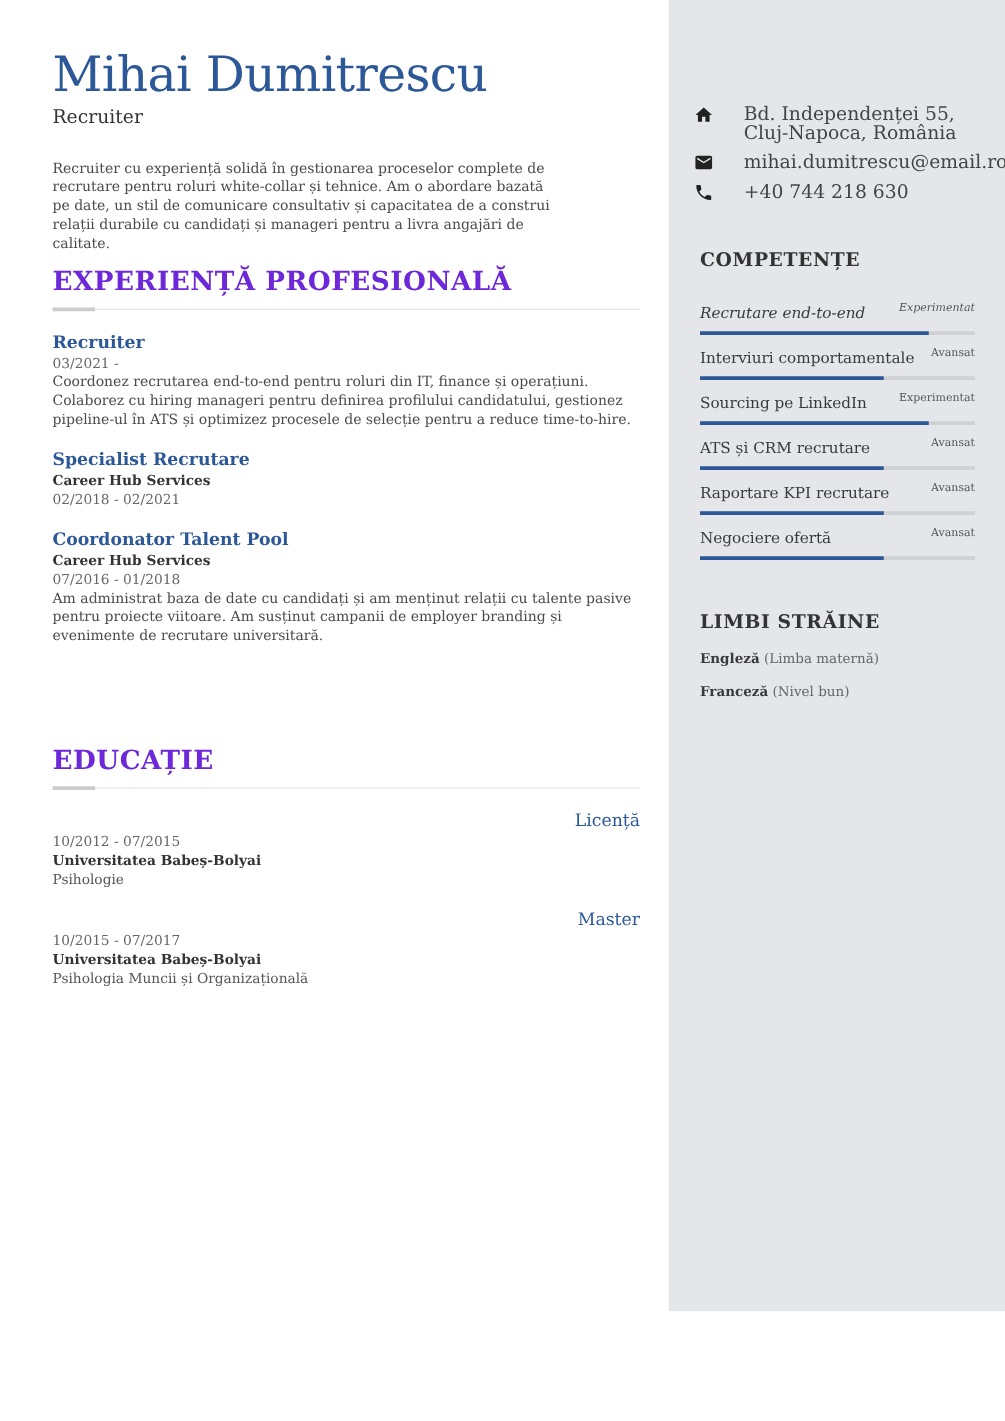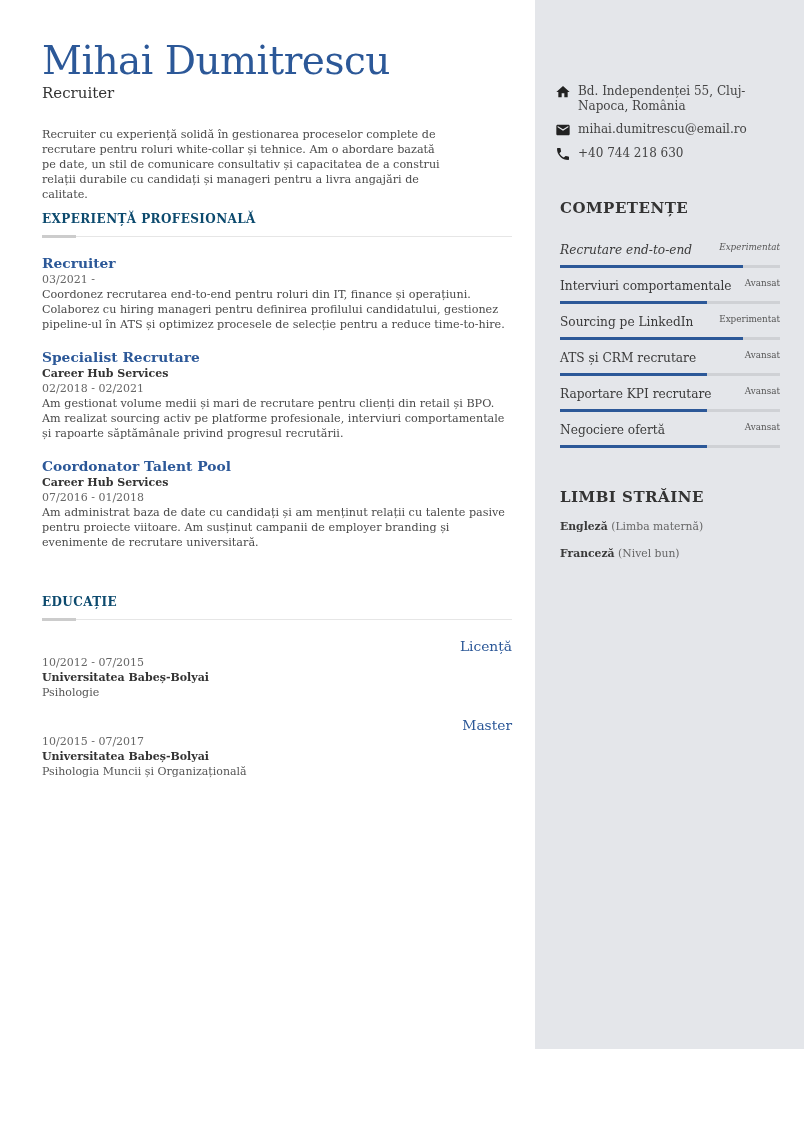--- a/index.html
+++ b/index.html
@@ -4,21 +4,21 @@
 <style>
   * { box-sizing: border-box; margin: 0; padding: 0; }
   html, body { width: 804px; height: 1137px; background: #ffffff; }
   body { position: relative; font-family: "DejaVu Serif", "Liberation Serif", serif; color: #3a3a3a; overflow: hidden; }
 
   .main { position: absolute; left: 42px; top: 0; width: 470px; }
   .name { position: absolute; top: 38px; left: 0; font-size: 39px; color: #2c5898; font-weight: normal; letter-spacing: -0.5px; white-space: nowrap; font-family: "DejaVu Serif", serif; }
   .role { position: absolute; top: 84px; left: 0; font-size: 15px; color: #333; }
   .summary { position: absolute; top: 127px; left: 0; width: 400px; font-size: 11.2px; line-height: 15px; color: #4a4a4a; }
 
-  .section-title { font-size: 12px; font-weight: bold; color: #0c4a6e; letter-spacing: 0.4px; }
+  .section-title { font-size: 21px; font-weight: bold; color: #6d28d9; letter-spacing: 0.4px; }
   .section-rule { position: relative; height: 3px; margin-top: 9px; width: 470px; }
   .section-rule .line { position: absolute; left: 0; right: 0; top: 1px; height: 1px; background: #e6e6e6; }
   .section-rule .accent { position: absolute; left: 0; top: 0; width: 34px; height: 3px; background: #cccccc; }
 
   .exp-section { position: absolute; top: 212px; left: 0; width: 470px; }
   .edu-section { position: absolute; top: 595px; left: 0; width: 470px; }
 
   .job { margin-top: 16px; }
   .job:first-of-type { margin-top: 16px; }
   .job-title { font-size: 13.8px; font-weight: bold; color: #2c5898; line-height: 18px; }
@@ -29,21 +29,21 @@
   .edu { margin-top: 16px; }
   .edu-degree { font-size: 13.8px; font-weight: normal; color: #2c5898; line-height: 18px; text-align: right; }
   .edu-dates { font-size: 11px; color: #666; line-height: 15px; }
   .edu-school { font-size: 11px; font-weight: bold; color: #333; line-height: 15px; }
   .edu-field { font-size: 11px; color: #555; line-height: 15px; }
 
   .sidebar { position: absolute; left: 535px; top: 0; width: 269px; height: 1049px; background: #e4e6ea; }
   .contact { position: absolute; top: 84px; left: 20px; width: 230px; }
   .contact-row { display: flex; align-items: flex-start; margin-bottom: 8px; }
   .contact-icon { width: 16px; height: 16px; margin-right: 7px; flex: none; margin-top: 0; }
-  .contact-text { font-size: 12px; line-height: 15px; color: #444; }
+  .contact-text { font-size: 15px; line-height: 15px; color: #444; margin-left: 17px; }
 
   .skills { position: absolute; top: 199px; left: 25px; width: 220px; }
   .side-title { font-size: 15px; font-weight: bold; color: #333; letter-spacing: 0.5px; }
   .skill { position: relative; margin-top: 14px; height: 22px; }
   .skills .skill:first-of-type { margin-top: 26px; font-style: italic; }
   .skill-name { position: absolute; left: 0; top: 0; font-size: 12.2px; color: #3a3a3a; white-space: nowrap; }
   .skill-level { position: absolute; right: 0; top: -1px; font-size: 8.8px; color: #555; }
   .skill-bar { position: absolute; left: 0; right: 0; top: 22px; height: 3px; background: #cfd1d5; }
   .skill-fill { position: absolute; left: 0; top: 0; height: 3px; background: #2c5898; }
 
@@ -70,21 +70,20 @@
 
     <div class="job">
       <div class="job-title">Recruiter</div>
       <div class="job-dates">03/2021 -</div>
       <div class="job-desc">Coordonez recrutarea end-to-end pentru roluri din IT, finance și operațiuni. Colaborez cu hiring manageri pentru definirea profilului candidatului, gestionez pipeline-ul în ATS și optimizez procesele de selecție pentru a reduce time-to-hire.</div>
     </div>
     <div class="job">
       <div class="job-title">Specialist Recrutare</div>
       <div class="job-company">Career Hub Services</div>
       <div class="job-dates">02/2018 - 02/2021</div>
-      <div class="job-desc">Am gestionat volume medii și mari de recrutare pentru clienți din retail și BPO. Am realizat sourcing activ pe platforme profesionale, interviuri comportamentale și rapoarte săptămânale privind progresul recrutării.</div>
     </div>
     <div class="job">
       <div class="job-title">Coordonator Talent Pool</div>
       <div class="job-company">Career Hub Services</div>
       <div class="job-dates">07/2016 - 01/2018</div>
       <div class="job-desc">Am administrat baza de date cu candidați și am menținut relații cu talente pasive pentru proiecte viitoare. Am susținut campanii de employer branding și evenimente de recrutare universitară.</div>
     </div>
   </section>
 
   <section class="edu-section">

